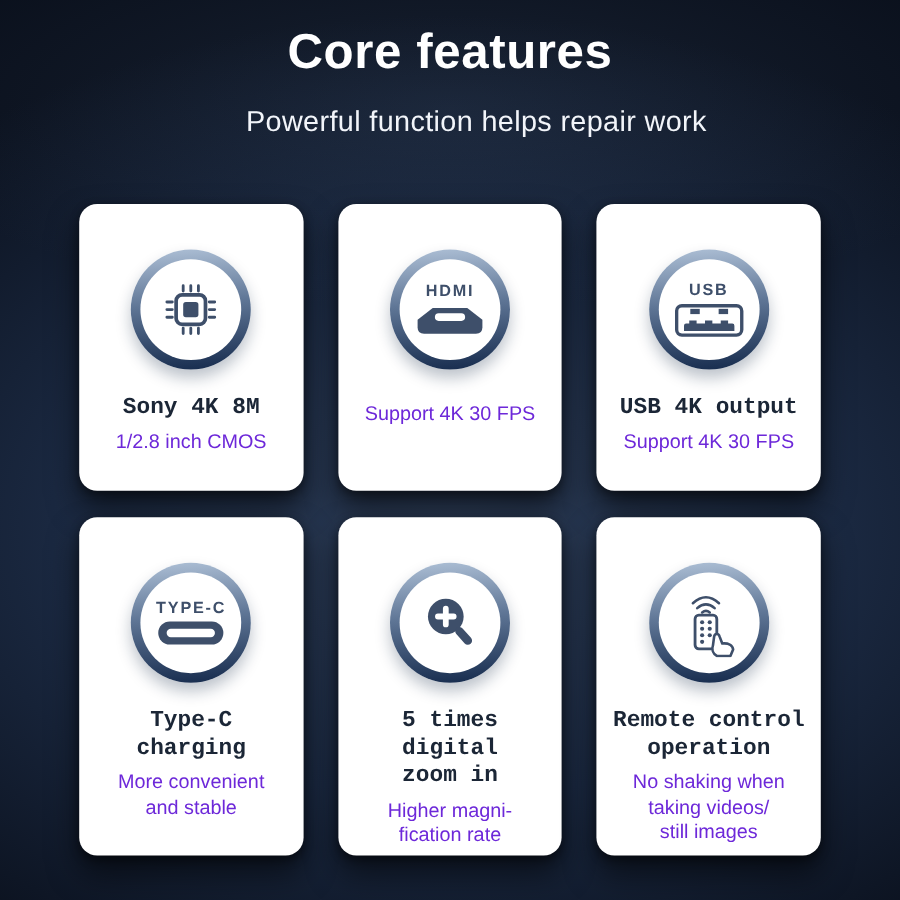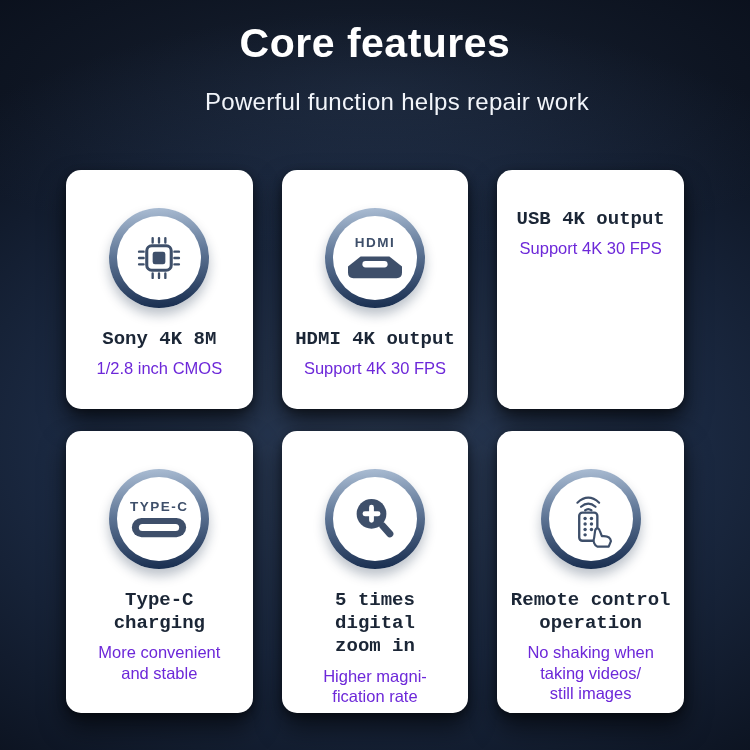--- a/index.html
+++ b/index.html
@@ -88,25 +88,37 @@
       <div class="ring-inner">
         <div class="port-label">HDMI</div>
         <span>
           <svg width="56" height="27" viewBox="0 0 62 30" fill="none">
             <path d="M7 28 H55 Q61 28 61 22 V15 L47 4 H15 L1 15 V22 Q1 28 7 28 Z" fill="#3e4f6a"></path>
             <rect x="17" y="9" width="28" height="7" rx="3.5" fill="#ffffff"></rect>
           </svg>
         </span>
       </div>
     </div>
-    <div class="card-title">HDMI 4K output</div>
     <div class="card-sub">Support 4K 30 FPS</div>
   </div>
 
   <div class="card">
+    <div class="ring">
+      <div class="ring-inner">
+        <div class="port-label">USB</div>
+        <span>
+          <svg width="58" height="28" viewBox="0 0 66 32" fill="none">
+            <rect x="2" y="2" width="62" height="28" rx="5" stroke="#3e4f6a" stroke-width="3.2"></rect>
+            <rect x="15" y="5" width="9" height="5" fill="#3e4f6a"></rect>
+            <rect x="42" y="5" width="9" height="5" fill="#3e4f6a"></rect>
+            <path d="M9 26 V21 Q9 19 11 19 H14 V16 H21 V19 H29 V16 H36 V19 H44 V16 H51 V19 H55 Q57 19 57 21 V26 Z" fill="#3e4f6a"></path>
+          </svg>
+        </span>
+      </div>
+    </div>
     <div class="card-title">USB 4K output</div>
     <div class="card-sub">Support 4K 30 FPS</div>
   </div>
 
   <div class="card">
     <div class="ring">
       <div class="ring-inner">
         <div class="port-label">TYPE-C</div>
         <span>
           <svg width="56" height="21" viewBox="0 0 64 24" fill="none">

